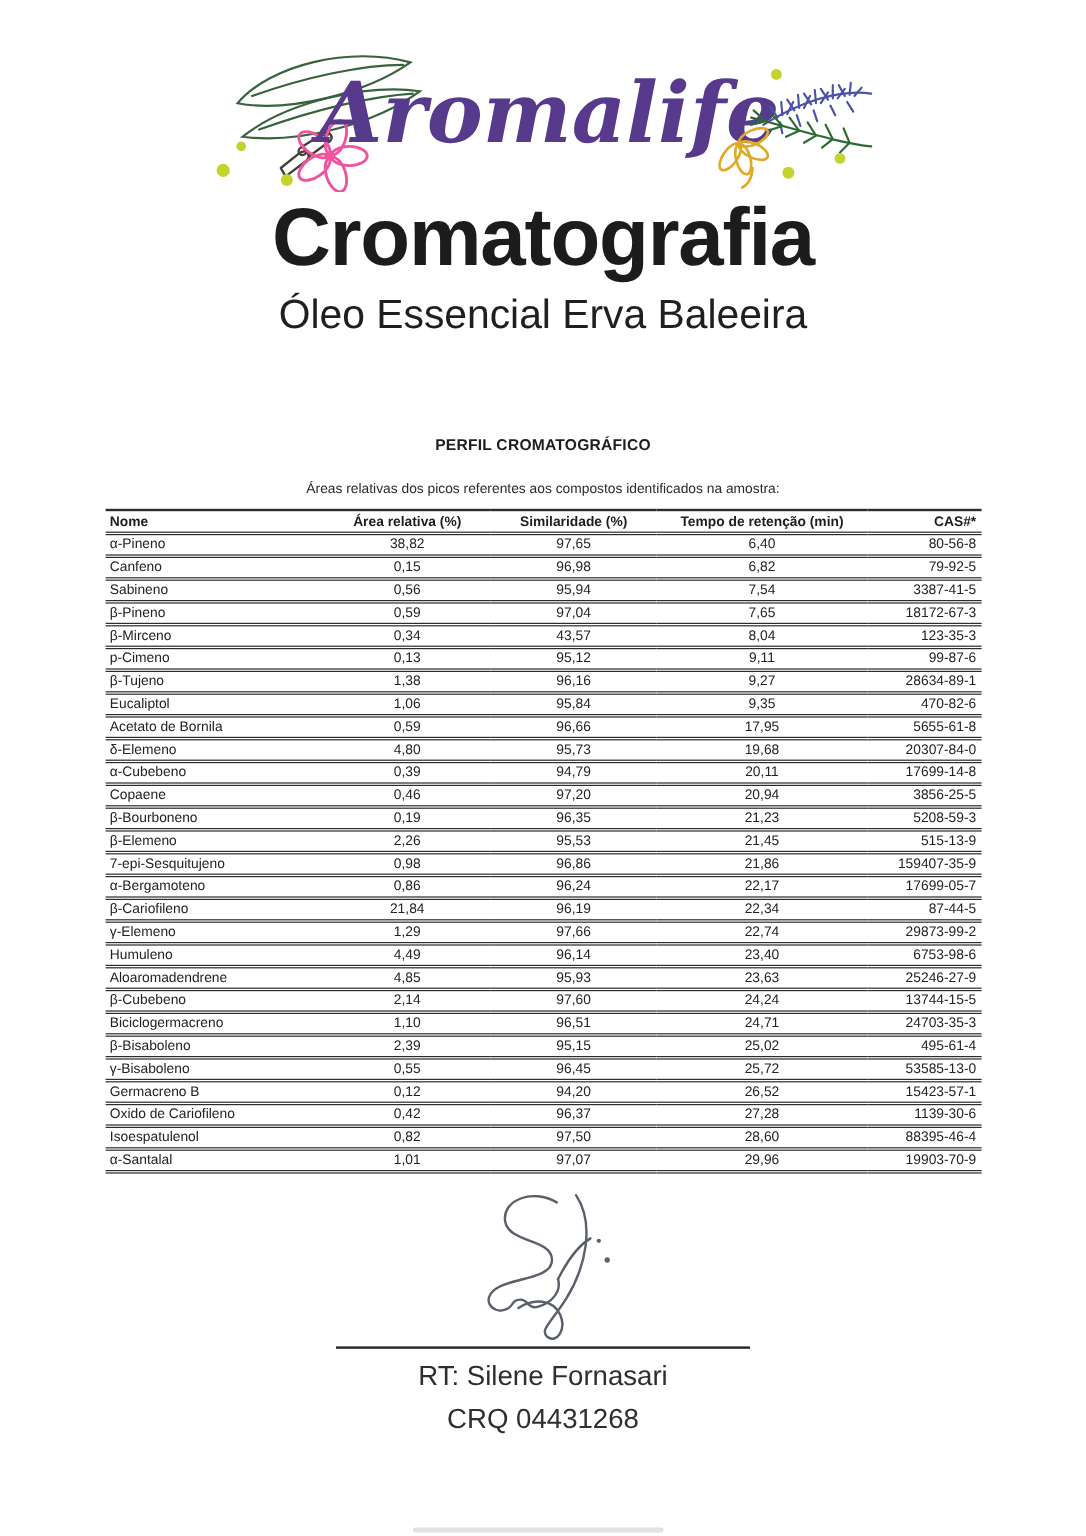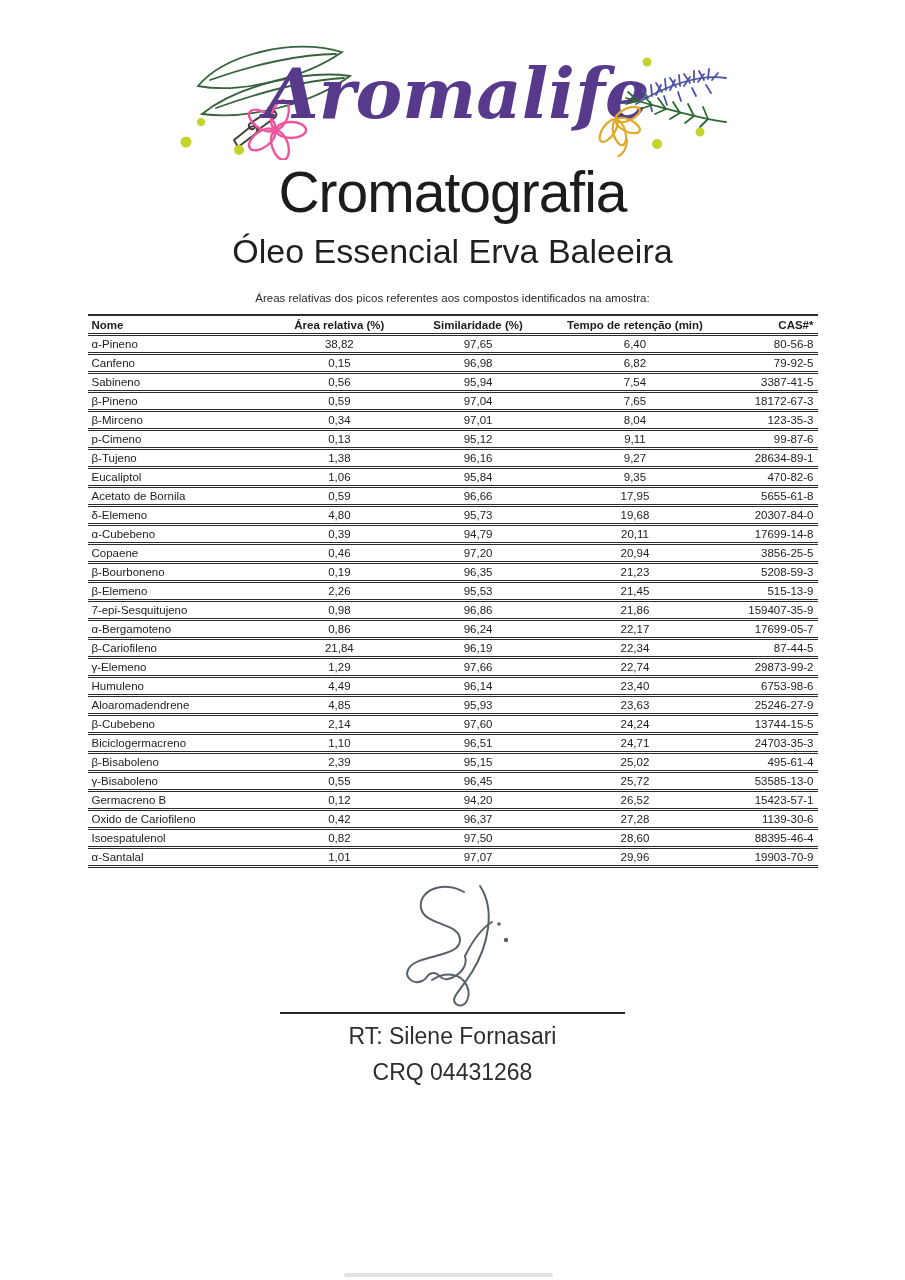--- a/index.html
+++ b/index.html
@@ -16,22 +16,22 @@
   }
 
   
   .logo-block { width: 566px; margin: 0 auto; padding-top: 28px; }
   .logo-block svg { display: block; }
 
   
   .page-title {
     margin-top: 4px;
     text-align: center;
-    font-size: 57px;
-    font-weight: 400;
+    font-size: 68px;
+    font-weight: 700;
     letter-spacing: -1px;
     line-height: 1.0;
     color: #1c1c1c;
   }
   .page-subtitle {
     margin-top: 13px;
     text-align: center;
     font-size: 34px;
     font-weight: 400;
     line-height: 1.0;
@@ -174,20 +174,21 @@
         <circle cx="530" cy="104" r="4.5"></circle>
         <circle cx="487" cy="116" r="5"></circle>
       </g>
     </svg>
   </header>
 
   <h1 class="page-title">Cromatografia</h1>
   <h2 class="page-subtitle">Óleo Essencial Erva Baleeira</h2>
 
   <section>
+    <h3 class="report-heading">PERFIL CROMATOGRÁFICO</h3>
     <p class="report-note">Áreas relativas dos picos referentes aos compostos identificados na amostra:</p>
 
     <table class="chroma">
       <thead>
         <tr>
           <th>Nome</th>
           <th>Área relativa (%)</th>
           <th>Similaridade (%)</th>
           <th>Tempo de retenção (min)</th>
           <th>CAS#*</th>
@@ -218,21 +219,21 @@
           <tr>
             <td>β-Pineno</td>
             <td>0,59</td>
             <td>97,04</td>
             <td>7,65</td>
             <td>18172-67-3</td>
           </tr>
           <tr>
             <td>β-Mirceno</td>
             <td>0,34</td>
-            <td>97,01</td>
+            <td>43,57</td>
             <td>8,04</td>
             <td>123-35-3</td>
           </tr>
           <tr>
             <td>p-Cimeno</td>
             <td>0,13</td>
             <td>95,12</td>
             <td>9,11</td>
             <td>99-87-6</td>
           </tr>

